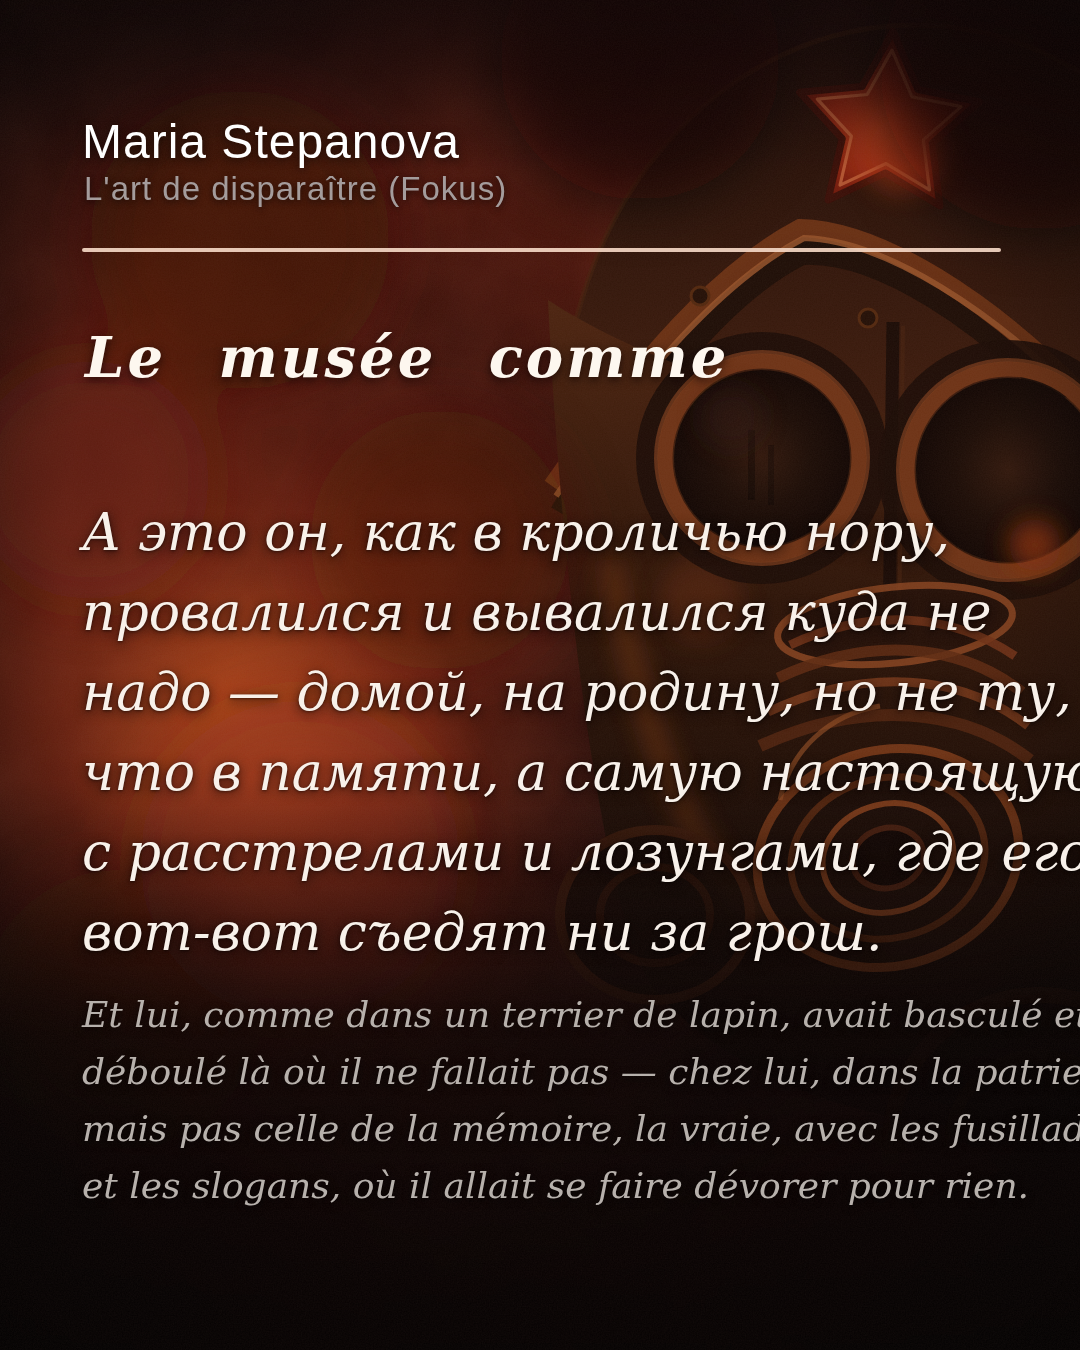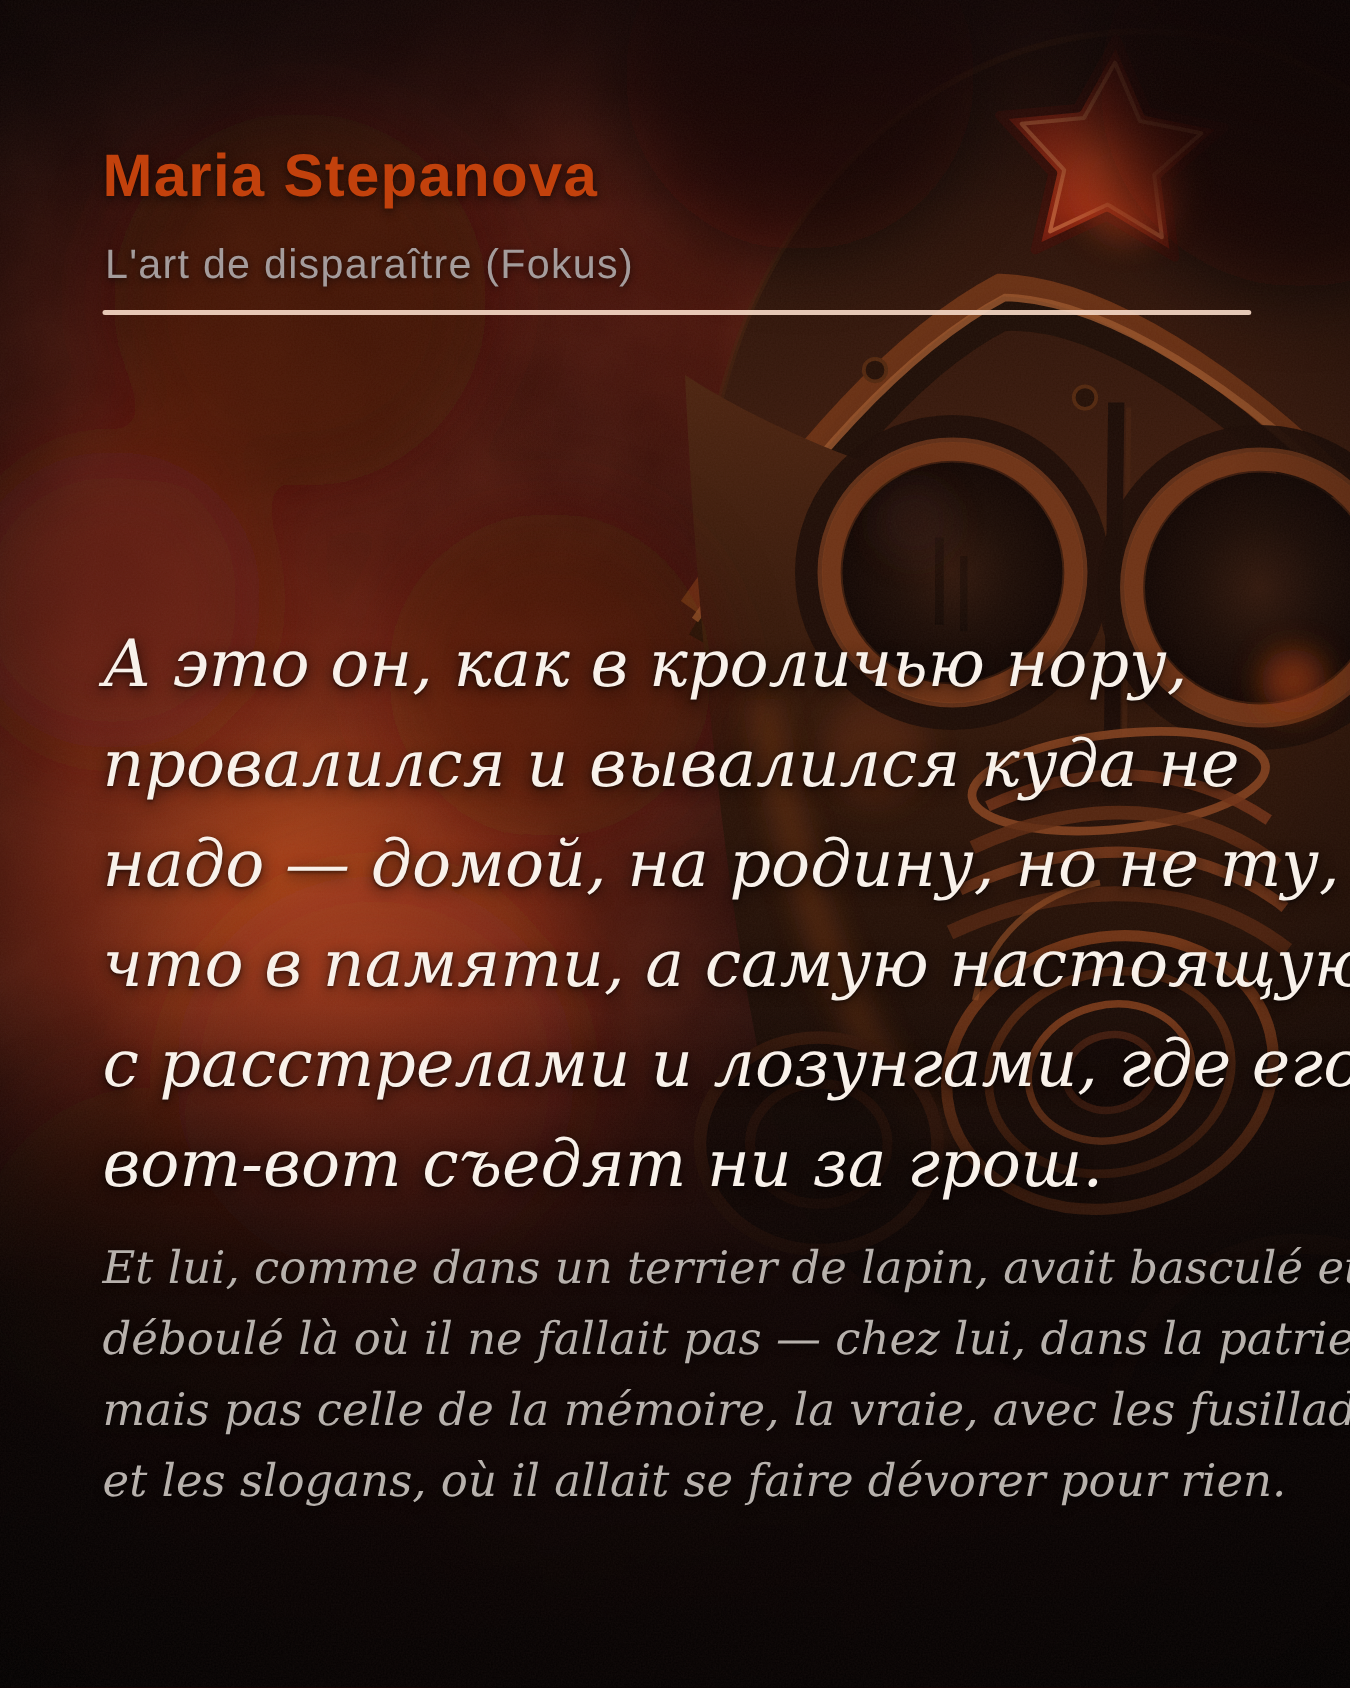--- a/index.html
+++ b/index.html
@@ -9,26 +9,26 @@
     overflow:hidden;
     background:#170707;
     font-family:"Liberation Sans",sans-serif;
   }
   .bg-art{position:absolute;inset:0;width:1080px;height:1350px;display:block;}
 
   
   .author{
     position:absolute;left:82px;top:114px;
     font-family:"Liberation Sans",sans-serif;
-    font-weight:700;font-size:48px;letter-spacing:1px;
-    color:#c2410c;white-space:nowrap;
+    font-weight:400;font-size:48px;letter-spacing:1px;
+    color:#ffffff;white-space:nowrap;
     text-shadow:0 2px 8px rgba(0,0,0,.6);
   }
   .work{
-    position:absolute;left:84px;top:192px;
+    position:absolute;left:84px;top:170px;
     font-size:33px;font-weight:400;letter-spacing:1px;
     color:#a49c9c;white-space:nowrap;
     text-shadow:0 2px 6px rgba(0,0,0,.6);
   }
   .divider{
     position:absolute;left:82px;top:248px;
     width:919px;height:4px;border-radius:2px;
     background:#f3d6c4;opacity:.93;
   }
 
@@ -242,20 +242,21 @@
       <rect width="1080" height="1350" fill="url(#vig)"></rect>
       <rect width="1080" height="1350" filter="url(#grain)"></rect>
     </g>
   </svg>
 
   <div class="author">Maria Stepanova</div>
   <div class="work">L'art de disparaître (Fokus)</div>
   <div class="divider"></div>
 
   <h2 class="title">
+    <span class="t-line t1">Le musée comme</span>
   </h2>
 
   <p class="ru">
     <span class="q-line">А это он, как в кроличью нору,</span>
     <span class="q-line">провалился и вывалился куда не</span>
     <span class="q-line">надо — домой, на родину, но не ту,</span>
     <span class="q-line">что в памяти, а самую настоящую,</span>
     <span class="q-line">с расстрелами и лозунгами, где его</span>
     <span class="q-line">вот-вот съедят ни за грош.</span>
   </p>

